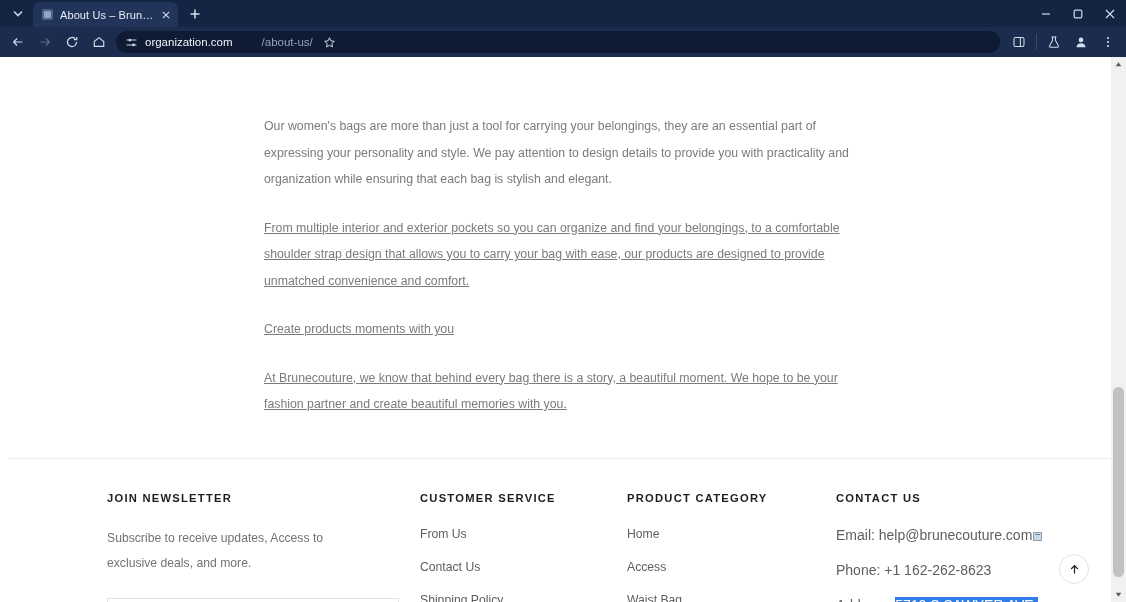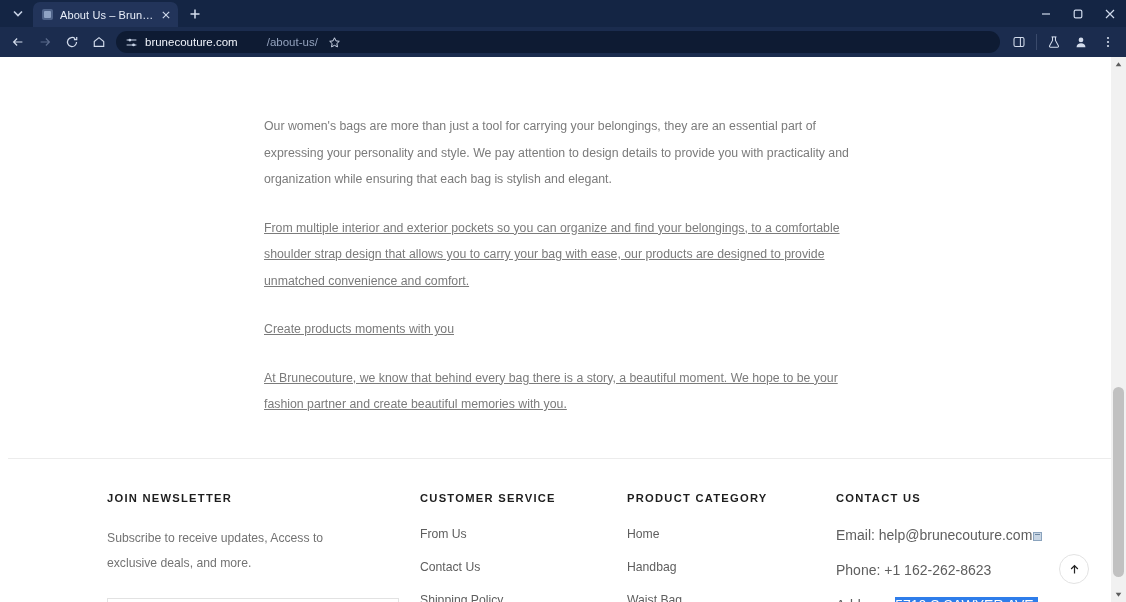--- a/index.html
+++ b/index.html
@@ -227,21 +227,21 @@
     </div>
 
     <div class="omnibox">
       <span class="omni-ico">
         <svg viewBox="0 0 16 16" fill="none" stroke="currentColor" stroke-width="1.3">
           <path d="M2 5h12M2 11h12"></path>
             <circle cx="6" cy="5" r="1.7" fill="currentColor" stroke="none"></circle>
             <circle cx="10.5" cy="11" r="1.7" fill="currentColor" stroke="none"></circle>
         </svg>
       </span>
-      <span class="omni-text"><span>brunecouture.com</span><span class="path">/about-us/</span></span>
+      <span class="omni-text"><span>organization.com</span><span class="path">/about-us/</span></span>
       <span class="omni-star">
         <svg viewBox="0 0 16 16" fill="none" stroke="currentColor" stroke-width="1.2">
             <path d="M8 2.2 9.8 6l4.1.5-3 2.8.8 4.1L8 11.5l-3.7 1.9.8-4.1-3-2.8L6.2 6z"></path>
           </svg>
       </span>
     </div>
 
     <div class="tbtn">
       <svg viewBox="0 0 16 16" fill="none" stroke="currentColor" stroke-width="1.2">
         <rect x="2.3" y="2.8" width="11.4" height="10.4" rx="1.8"></rect>
@@ -298,21 +298,21 @@
             <div class="fhead">CUSTOMER SERVICE</div>
             <a class="flink" href="#">From Us</a>
             <a class="flink" href="#">Contact Us</a>
             <a class="flink" href="#">Shipping Policy</a>
 
           </div>
 
           <div class="col-pc">
             <div class="fhead">PRODUCT CATEGORY</div>
             <a class="flink" href="#">Home</a>
-            <a class="flink" href="#">Handbag</a>
+            <a class="flink" href="#">Access</a>
             <a class="flink" href="#">Waist Bag</a>
 
           </div>
 
           <div class="col-co">
             <div class="fhead">CONTACT US</div>
             <div class="cline"><span>Email: </span><span>help@brunecouture.com</span><span class="mail-badge"></span></div>
             <div class="cline"><span>Phone: </span><span>+1 162-262-8623</span></div>
             <div class="cline"><span>Address: </span><span class="sel">5710 S SAWYER AVE,</span><br></div>
           </div>

